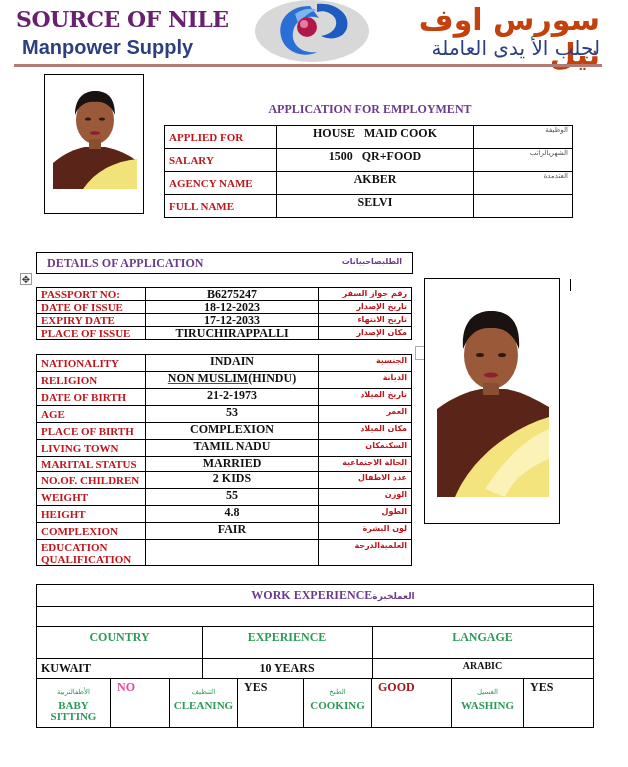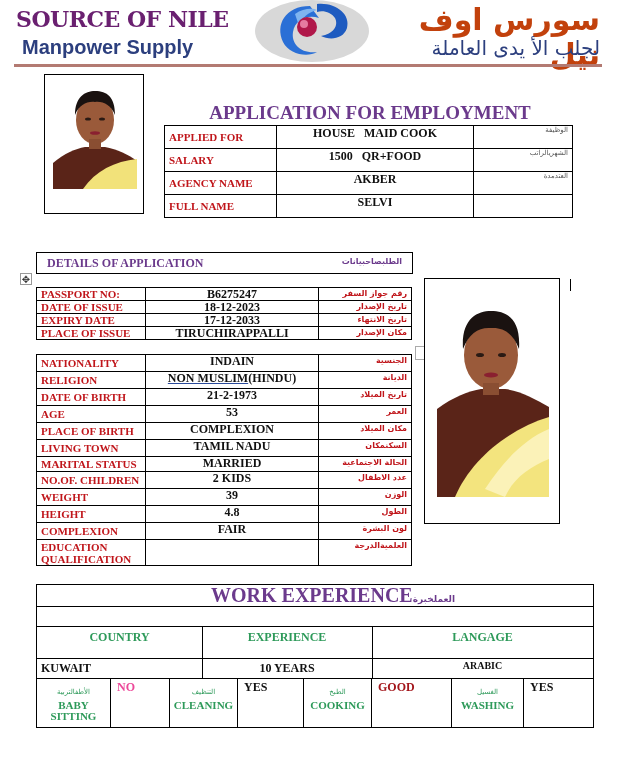--- a/index.html
+++ b/index.html
@@ -49,21 +49,21 @@
     <path d="M38 114 C50 96 70 86 92 84 L92 114 Z" fill="#f2e27a"></path>
     <ellipse cx="50" cy="45" rx="19" ry="24" fill="#9a5a3a"></ellipse>
     <path d="M30 40 C30 22 40 16 50 16 C62 16 70 22 70 40 C66 30 58 26 50 27 C42 26 34 30 30 40 Z" fill="#1a1210"></path>
     <rect x="44" y="64" width="12" height="10" fill="#8a4e32"></rect>
     <ellipse cx="43" cy="44" rx="3" ry="1.6" fill="#2a1a14"></ellipse>
     <ellipse cx="57" cy="44" rx="3" ry="1.6" fill="#2a1a14"></ellipse>
     <ellipse cx="50" cy="58" rx="5" ry="1.8" fill="#8a2030"></ellipse>
   </svg>
 </div>
 
-<div class="abs purple" style="left:160px;top:102px;width:420px;text-align:center;font-size:19px;">APPLICATION FOR EMPLOYMENT</div>
+<div class="abs purple" style="left:160px;top:102px;width:420px;text-align:center;font-size:12px;">APPLICATION FOR EMPLOYMENT</div>
 
 <table style="left:164px;top:125px;width:409px;">
   <tbody id="top-table">
       <tr style="height: 23px;">
         <td class="lbl" style="width: 103px;">APPLIED FOR</td>
         <td class="val" style="width: 188px; white-space: pre; vertical-align: top;">HOUSE   MAID COOK</td>
         <td class="ar-grey" style="vertical-align: top;">الوظيفة</td>
       </tr>
       <tr style="height: 23px;">
         <td class="lbl" style="width: 103px;">SALARY</td>
@@ -154,21 +154,21 @@
         <td class="val" style="width: 164px; line-height: 12px; vertical-align: top;"><span>MARRIED</span><span></span></td>
         <td class="ar" style="vertical-align: top; line-height: 12px;">الحالة الاجتماعية</td>
       </tr>
       <tr style="height: 17px;">
         <td class="lbl" style="width: 100px; line-height: 12px;">NO.OF. CHILDREN</td>
         <td class="val" style="width: 164px; line-height: 12px; vertical-align: top;"><span>2 KIDS</span><span></span></td>
         <td class="ar" style="vertical-align: top; line-height: 12px;">عدد الاطفال</td>
       </tr>
       <tr style="height: 17px;">
         <td class="lbl" style="width: 100px; line-height: 12px;">WEIGHT</td>
-        <td class="val" style="width: 164px; line-height: 12px; vertical-align: top;"><span>39</span><span></span></td>
+        <td class="val" style="width: 164px; line-height: 12px; vertical-align: top;"><span>55</span><span></span></td>
         <td class="ar" style="vertical-align: top; line-height: 12px;">الوزن</td>
       </tr>
       <tr style="height: 17px;">
         <td class="lbl" style="width: 100px; line-height: 12px;">HEIGHT</td>
         <td class="val" style="width: 164px; line-height: 12px; vertical-align: top;"><span>4.8</span><span></span></td>
         <td class="ar" style="vertical-align: top; line-height: 12px;">الطول</td>
       </tr>
       <tr style="height: 17px;">
         <td class="lbl" style="width: 100px; line-height: 12px;">COMPLEXION</td>
         <td class="val" style="width: 164px; line-height: 12px; vertical-align: top;"><span>FAIR</span><span></span></td>
@@ -193,21 +193,21 @@
     <rect x="58" y="104" width="16" height="12" fill="#8a4e32"></rect>
     <ellipse cx="55" cy="76" rx="4" ry="2" fill="#2a1a14"></ellipse>
     <ellipse cx="77" cy="76" rx="4" ry="2" fill="#2a1a14"></ellipse>
     <ellipse cx="66" cy="96" rx="7" ry="2.4" fill="#8a2030"></ellipse>
   </svg>
 </div>
 <div class="abs" style="left:570px;top:279px;width:1px;height:12px;background:#000;"></div>
 
 <div class="abs b" style="left:36px;top:584px;width:558px;height:144px;">
   <div class="abs" style="left:0;top:0;width:556px;height:21px;border-bottom:1px solid #000;text-align:center;">
-    <span class="purple" style="font-size:20px;line-height:21px;margin-left:36px;">WORK EXPERIENCE</span><span class="purple" style="font-size:9px;font-family:'DejaVu Sans',sans-serif;">العملخبرة</span>
+    <span class="purple" style="font-size:12px;line-height:21px;margin-left:36px;">WORK EXPERIENCE</span><span class="purple" style="font-size:9px;font-family:'DejaVu Sans',sans-serif;">العملخبرة</span>
   </div>
   <div class="abs" style="left:0;top:21px;width:556px;height:20px;border-bottom:1px solid #000;"></div>
 
   <div class="abs green" style="left:0;top:42px;width:165px;height:31px;border-right:1px solid #000;border-bottom:1px solid #000;text-align:center;font-size:12px;line-height:20px;">COUNTRY</div>
   <div class="abs green" style="left:165px;top:42px;width:170px;height:31px;border-right:1px solid #000;border-bottom:1px solid #000;text-align:center;font-size:12px;line-height:20px;">EXPERIENCE</div>
   <div class="abs green" style="left:335px;top:42px;width:221px;height:31px;border-bottom:1px solid #000;text-align:center;font-size:12px;line-height:20px;">LANGAGE</div>
 
   <div class="abs val" style="left:0;top:73px;width:161px;height:20px;border-right:1px solid #000;border-bottom:1px solid #000;text-align:left;padding-left:4px;line-height:20px;">KUWAIT</div>
   <div class="abs val" style="left:165px;top:73px;width:170px;height:20px;border-right:1px solid #000;border-bottom:1px solid #000;line-height:20px;">10 YEARS</div>
   <div class="abs val" style="left:335px;top:73px;width:221px;height:20px;border-bottom:1px solid #000;font-size:10px;line-height:16px;">ARABIC</div>

